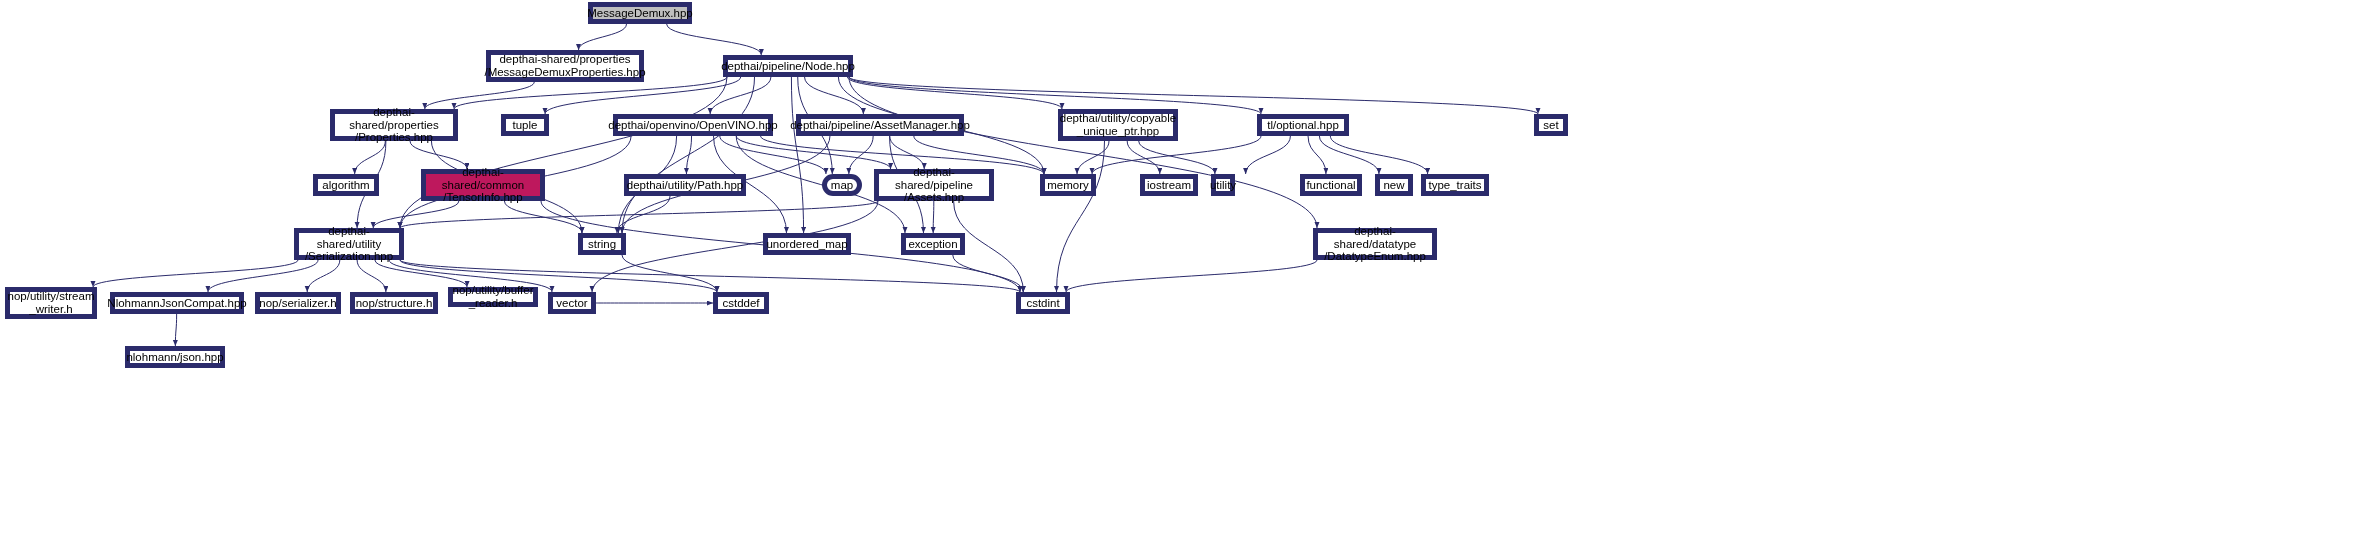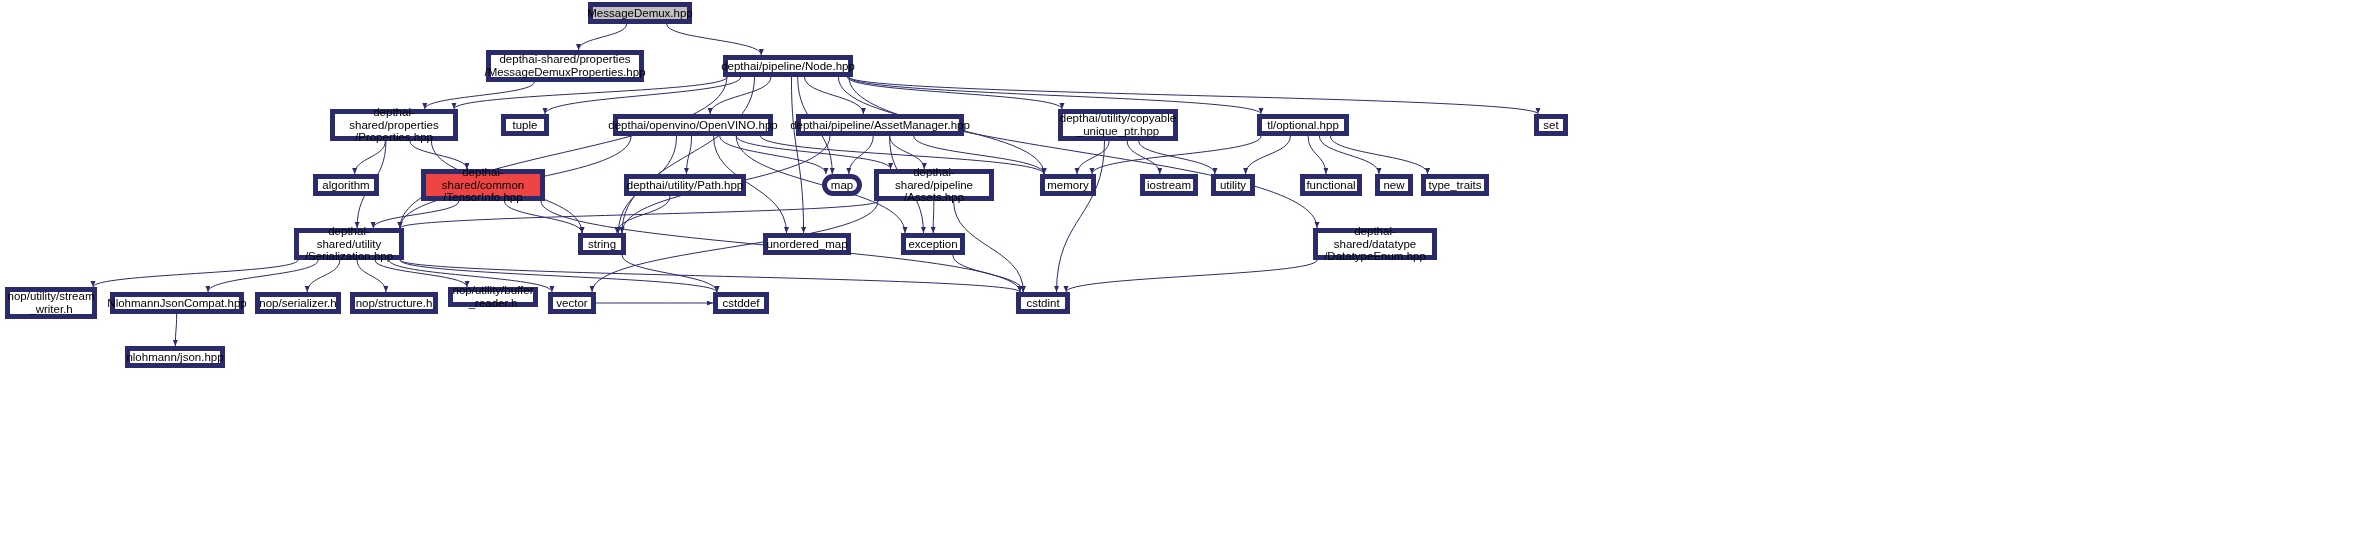--- a/index.html
+++ b/index.html
@@ -124,29 +124,29 @@
     <div class="node" style="left: 330px; top: 109px; width: 128px; height: 32px; background: rgb(255, 255, 255); border-color: rgb(43, 43, 107);">depthai-shared/properties
 /Properties.hpp</div>
     <div class="node" style="left: 501px; top: 114px; width: 48px; height: 22px; background: rgb(255, 255, 255); border-color: rgb(43, 43, 107);">tuple</div>
     <div class="node" style="left: 613px; top: 114px; width: 160px; height: 22px; background: rgb(255, 255, 255); border-color: rgb(43, 43, 107);">depthai/openvino/OpenVINO.hpp</div>
     <div class="node" style="left: 796px; top: 114px; width: 168px; height: 22px; background: rgb(255, 255, 255); border-color: rgb(43, 43, 107);">depthai/pipeline/AssetManager.hpp</div>
     <div class="node" style="left: 1058px; top: 109px; width: 120px; height: 32px; background: rgb(255, 255, 255); border-color: rgb(43, 43, 107);">depthai/utility/copyable
 _unique_ptr.hpp</div>
     <div class="node" style="left: 1257px; top: 114px; width: 92px; height: 22px; background: rgb(255, 255, 255); border-color: rgb(43, 43, 107);">tl/optional.hpp</div>
     <div class="node" style="left: 1534px; top: 114px; width: 34px; height: 22px; background: rgb(255, 255, 255); border-color: rgb(43, 43, 107);">set</div>
     <div class="node" style="left: 313px; top: 174px; width: 66px; height: 22px; background: rgb(255, 255, 255); border-color: rgb(43, 43, 107);">algorithm</div>
-    <div class="node" style="left: 421px; top: 169px; width: 124px; height: 32px; background: #ef4444; border-color: rgb(43, 43, 107);">depthai-shared/common
+    <div class="node" style="left: 421px; top: 169px; width: 124px; height: 32px; background: #be185d; border-color: rgb(43, 43, 107);">depthai-shared/common
 /TensorInfo.hpp</div>
     <div class="node" style="left: 624px; top: 174px; width: 122px; height: 22px; background: rgb(255, 255, 255); border-color: rgb(43, 43, 107);">depthai/utility/Path.hpp</div>
     <div class="node" style="left: 822px; top: 174px; width: 40px; height: 22px; background: rgb(255, 255, 255); border-color: rgb(43, 43, 107); border-radius: 11px;">map</div>
     <div class="node" style="left: 874px; top: 169px; width: 120px; height: 32px; background: rgb(255, 255, 255); border-color: rgb(43, 43, 107);">depthai-shared/pipeline
 /Assets.hpp</div>
     <div class="node" style="left: 1040px; top: 174px; width: 56px; height: 22px; background: rgb(255, 255, 255); border-color: rgb(43, 43, 107);">memory</div>
     <div class="node" style="left: 1140px; top: 174px; width: 58px; height: 22px; background: rgb(255, 255, 255); border-color: rgb(43, 43, 107);">iostream</div>
-    <div class="node" style="left: 1211px; top: 174px; width: 44px; height: 22px; background: rgb(255, 255, 255); border-color: rgb(43, 43, 107);">utility</div>
+    <div class="node" style="left: 1211px; top: 174px; width: 24px; height: 22px; background: rgb(255, 255, 255); border-color: rgb(43, 43, 107);">utility</div>
     <div class="node" style="left: 1300px; top: 174px; width: 62px; height: 22px; background: rgb(255, 255, 255); border-color: rgb(43, 43, 107);">functional</div>
     <div class="node" style="left: 1375px; top: 174px; width: 38px; height: 22px; background: rgb(255, 255, 255); border-color: rgb(43, 43, 107);">new</div>
     <div class="node" style="left: 1421px; top: 174px; width: 68px; height: 22px; background: rgb(255, 255, 255); border-color: rgb(43, 43, 107); text-align: center;">type_traits</div>
     <div class="node" style="left: 578px; top: 233px; width: 48px; height: 22px; background: rgb(255, 255, 255); border-color: rgb(43, 43, 107);">string</div>
     <div class="node" style="left: 763px; top: 233px; width: 88px; height: 22px; background: rgb(255, 255, 255); border-color: rgb(43, 43, 107);">unordered_map</div>
     <div class="node" style="left: 901px; top: 233px; width: 64px; height: 22px; background: rgb(255, 255, 255); border-color: rgb(43, 43, 107);">exception</div>
     <div class="node" style="left: 1313px; top: 228px; width: 124px; height: 32px; background: rgb(255, 255, 255); border-color: rgb(43, 43, 107);">depthai-shared/datatype
 /DatatypeEnum.hpp</div>
     <div class="node" style="left: 294px; top: 228px; width: 110px; height: 32px; background: rgb(255, 255, 255); border-color: rgb(43, 43, 107);">depthai-shared/utility
 /Serialization.hpp</div>

